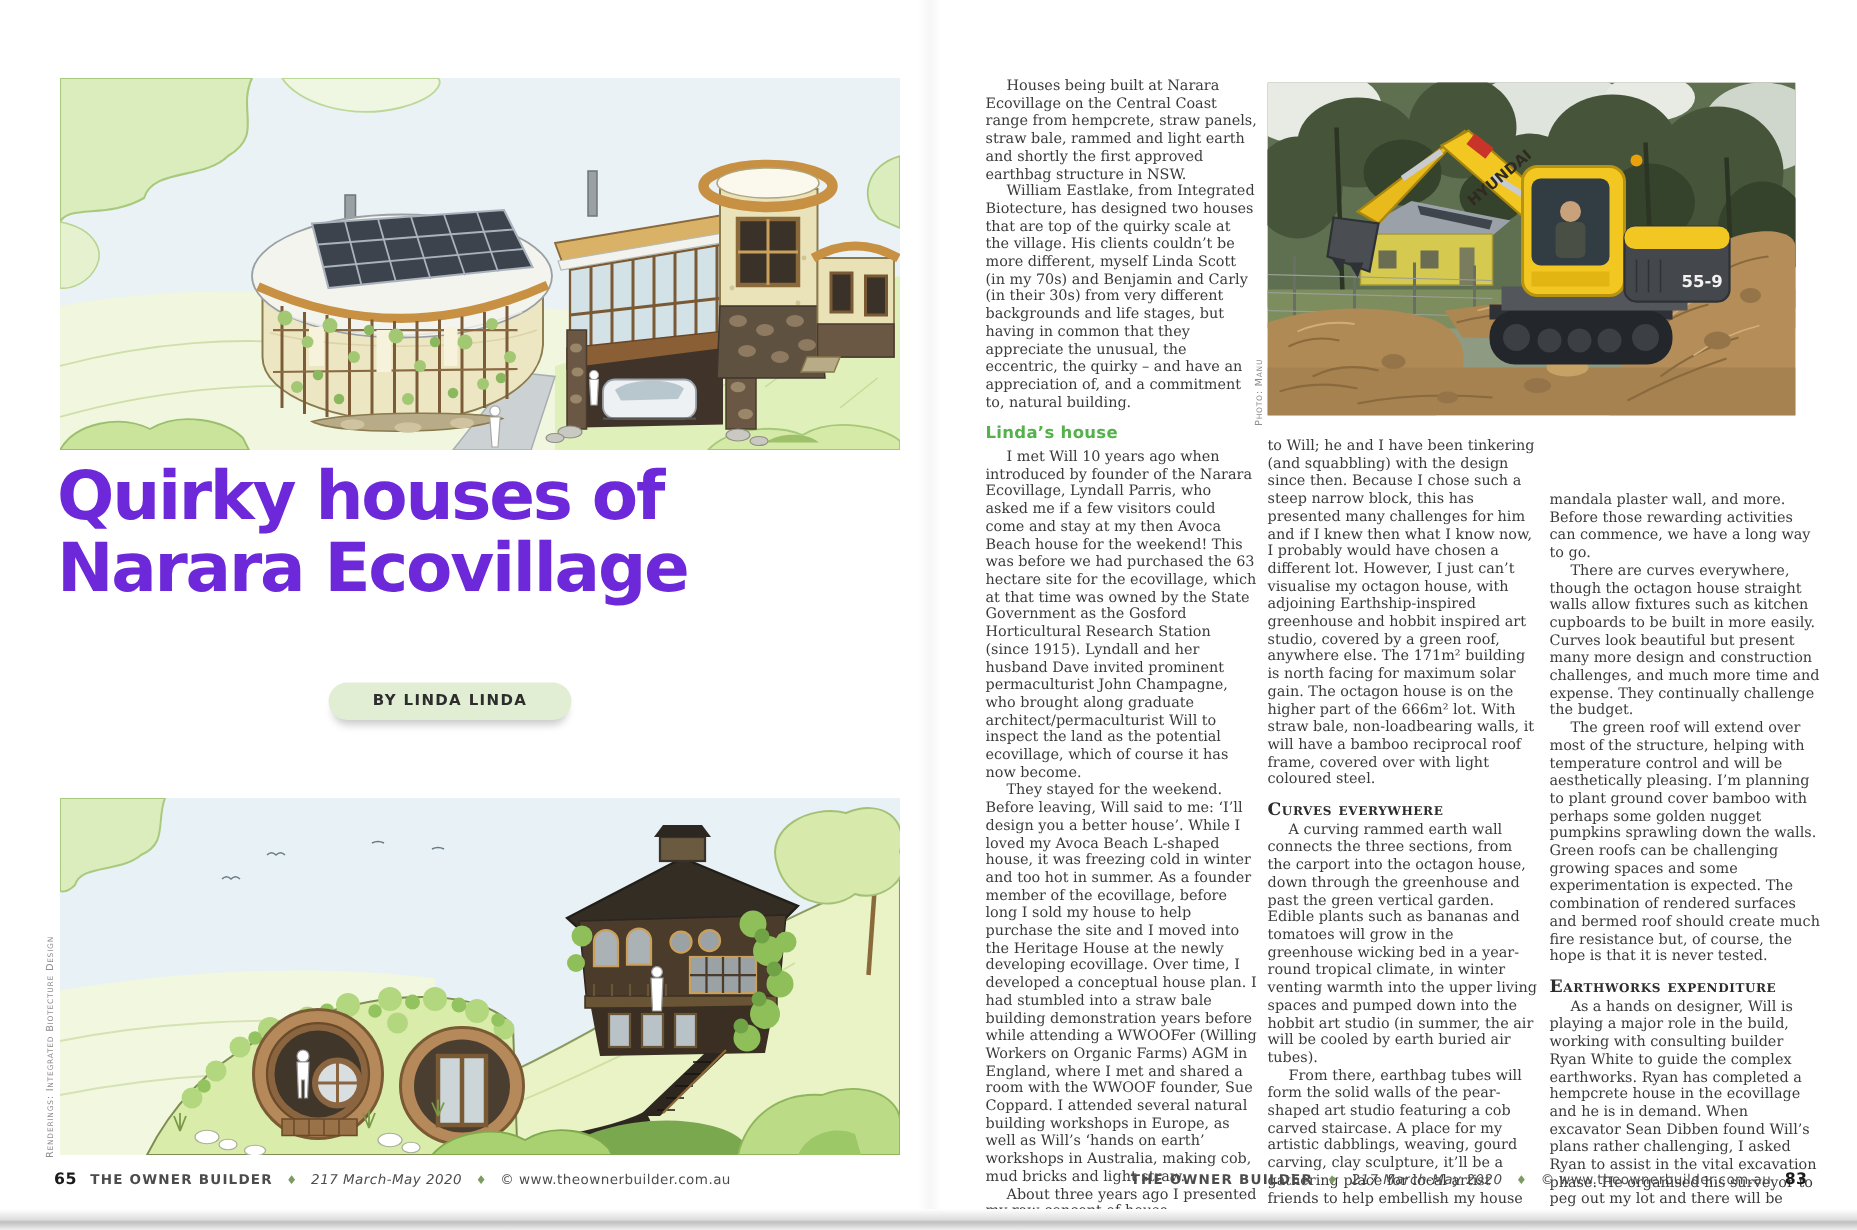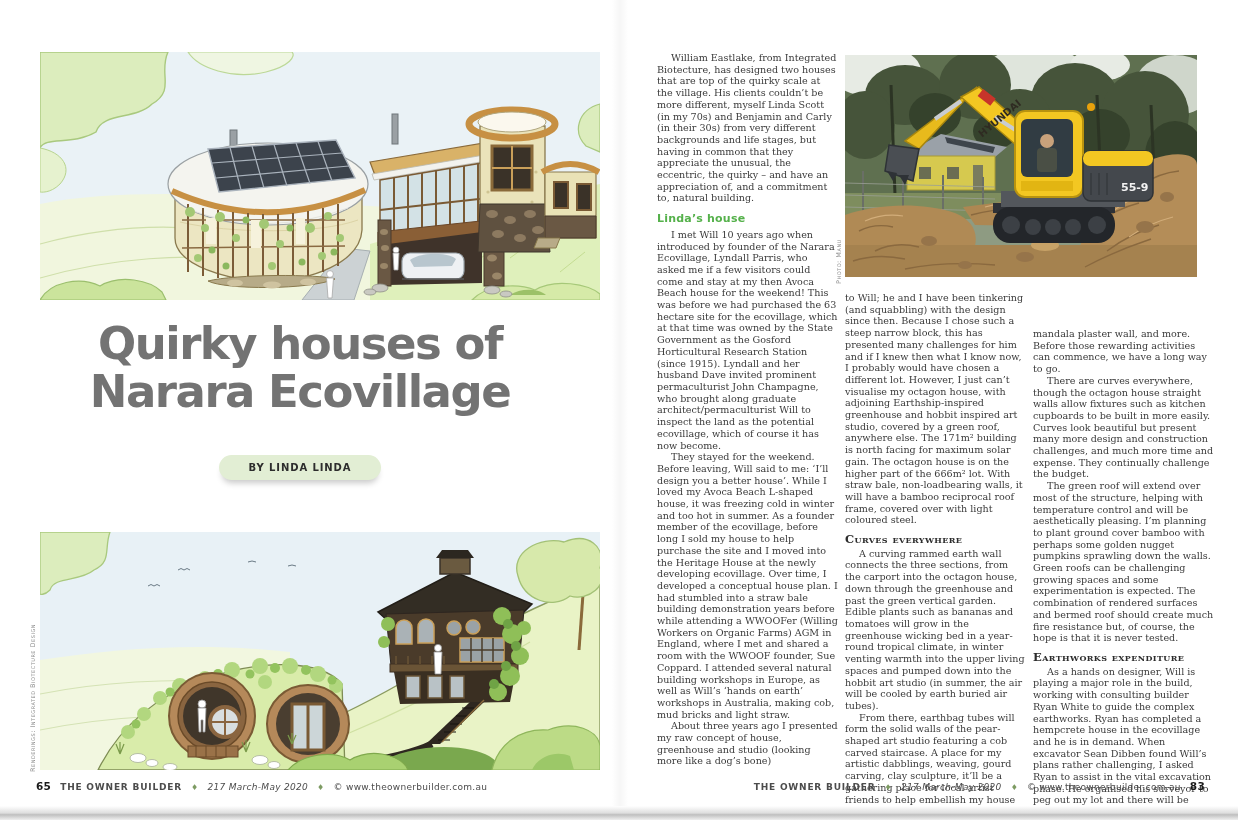--- a/index.html
+++ b/index.html
@@ -6,23 +6,23 @@
   body{
     width:1238px;height:820px;position:relative;background:#ffffff;
     font-family:"DejaVu Serif",serif;overflow:hidden;
   }
   .illo{position:absolute;}
   .page-gutter{position:absolute;top:0;left:612px;width:16px;height:808px;
     background:linear-gradient(90deg,rgba(0,0,0,0) 0%,rgba(0,0,0,0.035) 50%,rgba(0,0,0,0) 100%);}
   .bottom-edge{position:absolute;left:0;top:806px;width:1238px;height:14px;
     background:linear-gradient(180deg,#ffffff 0%,#dedede 50%,#bfbfbf 62%,#efefef 100%);}
   .title-block{
-    position:absolute;left:38px;top:320px;width:524px;text-align:center;
+    position:absolute;left:38px;top:307px;width:524px;
     font-family:"DejaVu Sans",sans-serif;font-weight:800;font-size:45px;
-    line-height:48px;letter-spacing:-1.5px;color:#737373;
+    line-height:48px;letter-spacing:-1.5px;color:#6d28d9;
   }
   .byline-wrap{position:absolute;left:38px;top:455px;width:524px;display:flex;justify-content:center;}
   .byline-pill{
     background:#e2eed4;border-radius:14px;padding:7px 30px;
     font-family:"DejaVu Sans",sans-serif;font-weight:bold;font-size:10px;
     letter-spacing:0.9px;color:#2d2d2d;
     box-shadow:0 6px 6px -3px rgba(0,0,0,0.22);
   }
   .col{
     position:absolute;width:181px;font-size:9.6px;line-height:11.7px;color:#3a3a3a;
@@ -406,20 +406,21 @@
 <div class="footer" id="footer-left">
   <span class="pnum">65</span>
   <span class="mag">THE OWNER BUILDER</span>
   <span class="diamond">♦</span>
   <span class="issue">217 March-May 2020</span>
   <span class="diamond">♦</span>
   <span>© www.theownerbuilder.com.au</span>
 </div>
 
 <div class="col" id="col1">
+  <p>Houses being built at Narara Ecovillage on the Central Coast range from hempcrete, straw panels, straw bale, rammed and light earth and shortly the first approved earthbag structure in NSW.</p>
   <p>William Eastlake, from Integrated Biotecture, has designed two houses that are top of the quirky scale at the village. His clients couldn’t be more different, myself Linda Scott (in my 70s) and Benjamin and Carly (in their 30s) from very different backgrounds and life stages, but having in common that they appreciate the unusual, the eccentric, the quirky – and have an appreciation of, and a commitment to, natural building.</p>
   <div class="green-head">Linda’s house</div>
   <p>I met Will 10 years ago when introduced by founder of the Narara Ecovillage, Lyndall Parris, who asked me if a few visitors could come and stay at my then Avoca Beach house for the weekend! This was before we had purchased the 63 hectare site for the ecovillage, which at that time was owned by the State Government as the Gosford Horticultural Research Station (since 1915). Lyndall and her husband Dave invited prominent permaculturist John Champagne, who brought along graduate architect/permaculturist Will to inspect the land as the potential ecovillage, which of course it has now become.</p>
   <p>They stayed for the weekend. Before leaving, Will said to me: ‘I’ll design you a better house’. While I loved my Avoca Beach L-shaped house, it was freezing cold in winter and too hot in summer. As a founder member of the ecovillage, before long I sold my house to help purchase the site and I moved into the Heritage House at the newly developing ecovillage. Over time, I developed a conceptual house plan. I had stumbled into a straw bale building demonstration years before while attending a WWOOFer (Willing Workers on Organic Farms) AGM in England, where I met and shared a room with the WWOOF founder, Sue Coppard. I attended several natural building workshops in Europe, as well as Will’s ‘hands on earth’ workshops in Australia, making cob, mud bricks and light straw.</p>
   <p>About three years ago I presented my raw concept of house, greenhouse and studio (looking more like a dog’s bone)</p>
 </div>
 
 <div class="illo" style="left:845px;top:55px;width:352px;height:222px;">
 <svg width="352" height="222" viewBox="0 0 352 222">
   <rect width="352" height="222" fill="#8e9b82"></rect>

